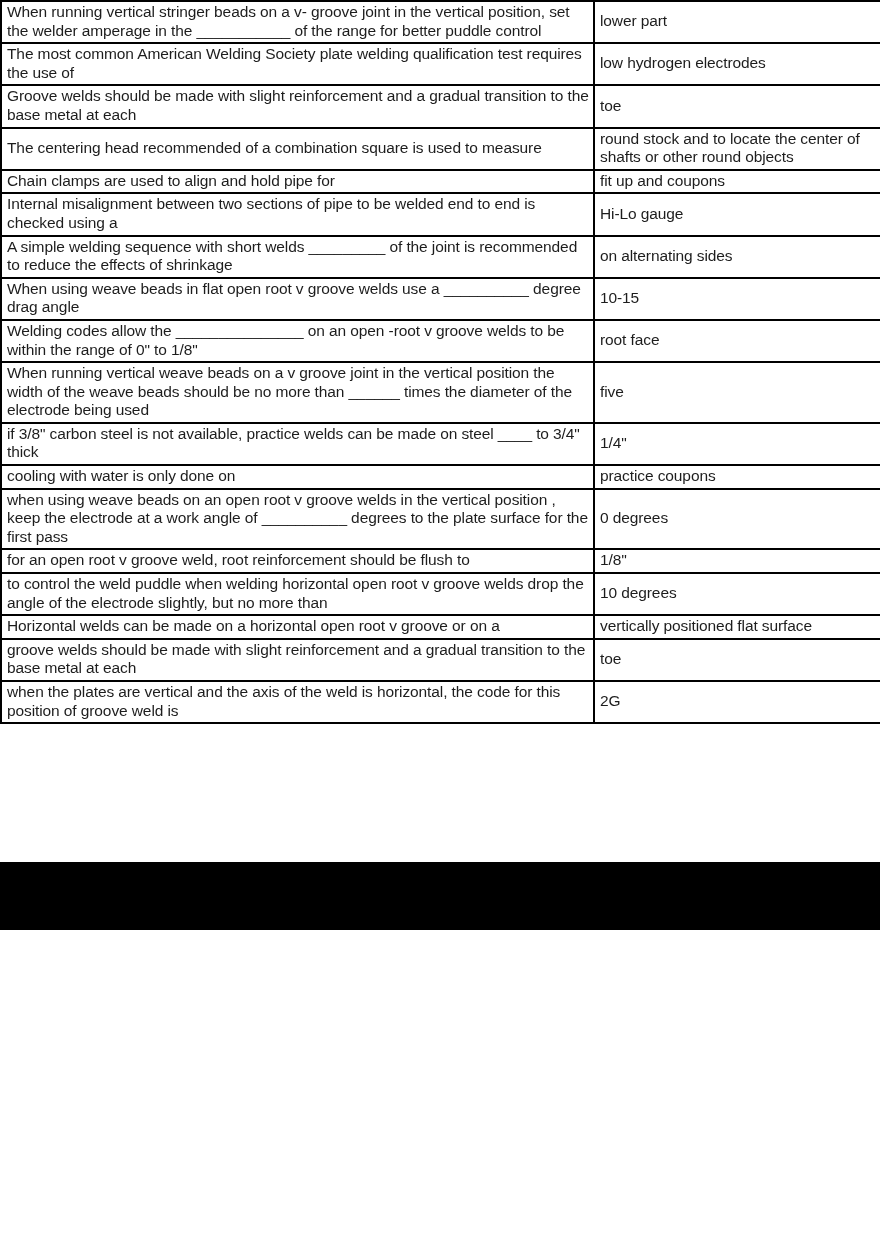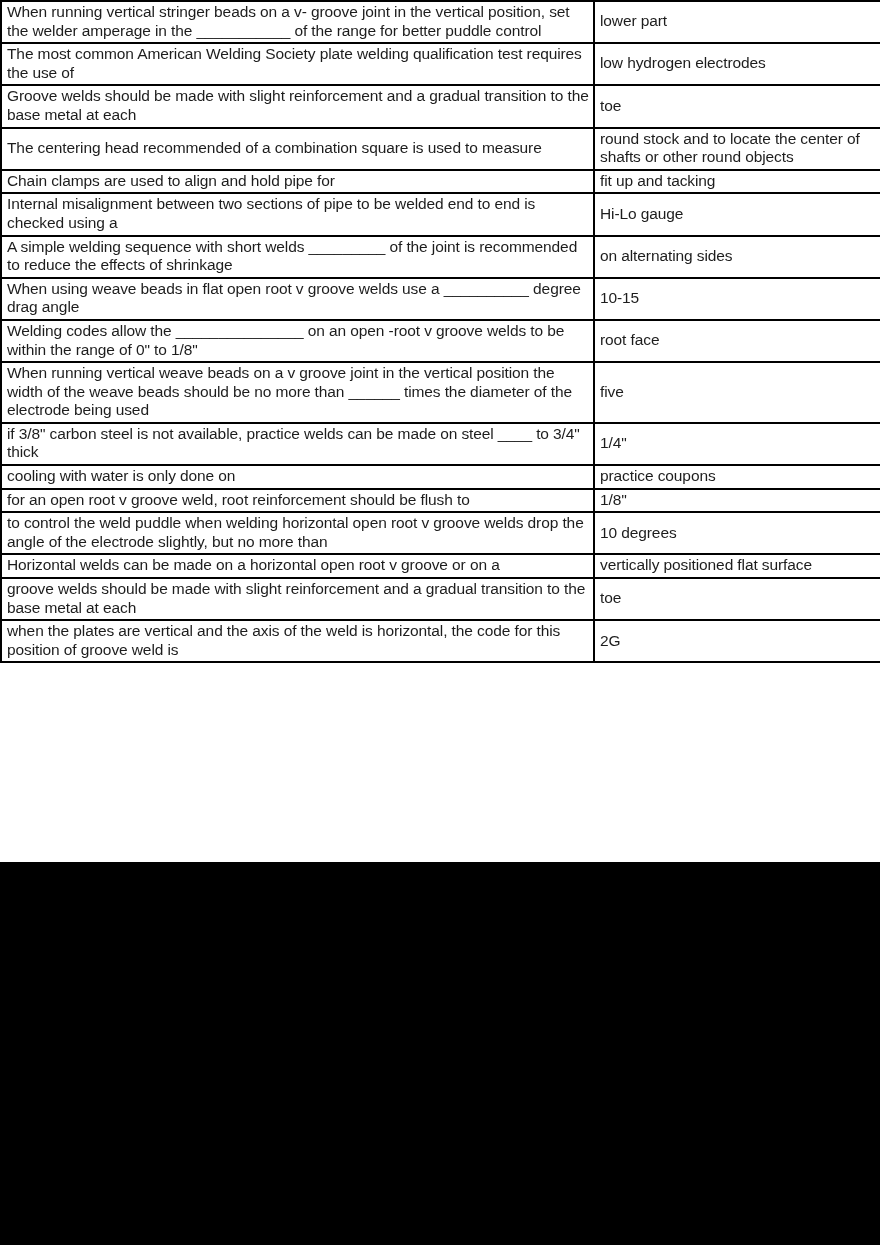--- a/index.html
+++ b/index.html
@@ -5,21 +5,21 @@
   * { margin: 0; padding: 0; box-sizing: border-box; }
   html, body { background: #ffffff; }
   body {
     width: 880px;
     font-family: "Liberation Sans", sans-serif;
     color: #1d1d1d;
   }
   .page {
     position: relative;
     width: 880px;
-    height: 1245px;
+    height: 930px;
     background: #ffffff;
     overflow: hidden;
   }
   table.qa {
     width: 880px;
     table-layout: fixed;
     border-collapse: collapse;
   }
   table.qa col.q-col { width: 593px; }
   table.qa col.a-col { width: 287px; }
@@ -68,21 +68,21 @@
     <td>toe</td>
   </tr>
 
   <tr>
     <td>The centering head recommended of a combination square is used to measure</td>
     <td>round stock and to locate the center of shafts or other round objects</td>
   </tr>
 
   <tr>
     <td>Chain clamps are used to align and hold pipe for</td>
-    <td>fit up and tacking</td>
+    <td>fit up and coupons</td>
   </tr>
 
   <tr>
     <td>Internal misalignment between two sections of pipe to be welded end to end is checked using a</td>
     <td>Hi-Lo gauge</td>
   </tr>
 
   <tr>
     <td>A simple welding sequence with short welds _________ of the joint is recommended to reduce the effects of shrinkage</td>
     <td>on alternating sides</td>
@@ -106,20 +106,24 @@
   <tr>
     <td>if 3/8" carbon steel is not available, practice welds can be made on steel ____ to 3/4" thick</td>
     <td>1/4"</td>
   </tr>
 
   <tr>
     <td>cooling with water is only done on</td>
     <td>practice coupons</td>
   </tr>
 
+  <tr>
+    <td>when using weave beads on an open root v groove welds in the vertical position , keep the electrode at a work angle of __________ degrees to the plate surface for the first pass</td>
+    <td>0 degrees</td>
+  </tr>
 
   <tr>
     <td>for an open root v groove weld, root reinforcement should be flush to</td>
     <td>1/8''</td>
   </tr>
 
 
   <tr>
     <td>to control the weld puddle when welding horizontal open root v groove welds drop the angle of the electrode slightly, but no more than</td>
     <td>10 degrees</td>

